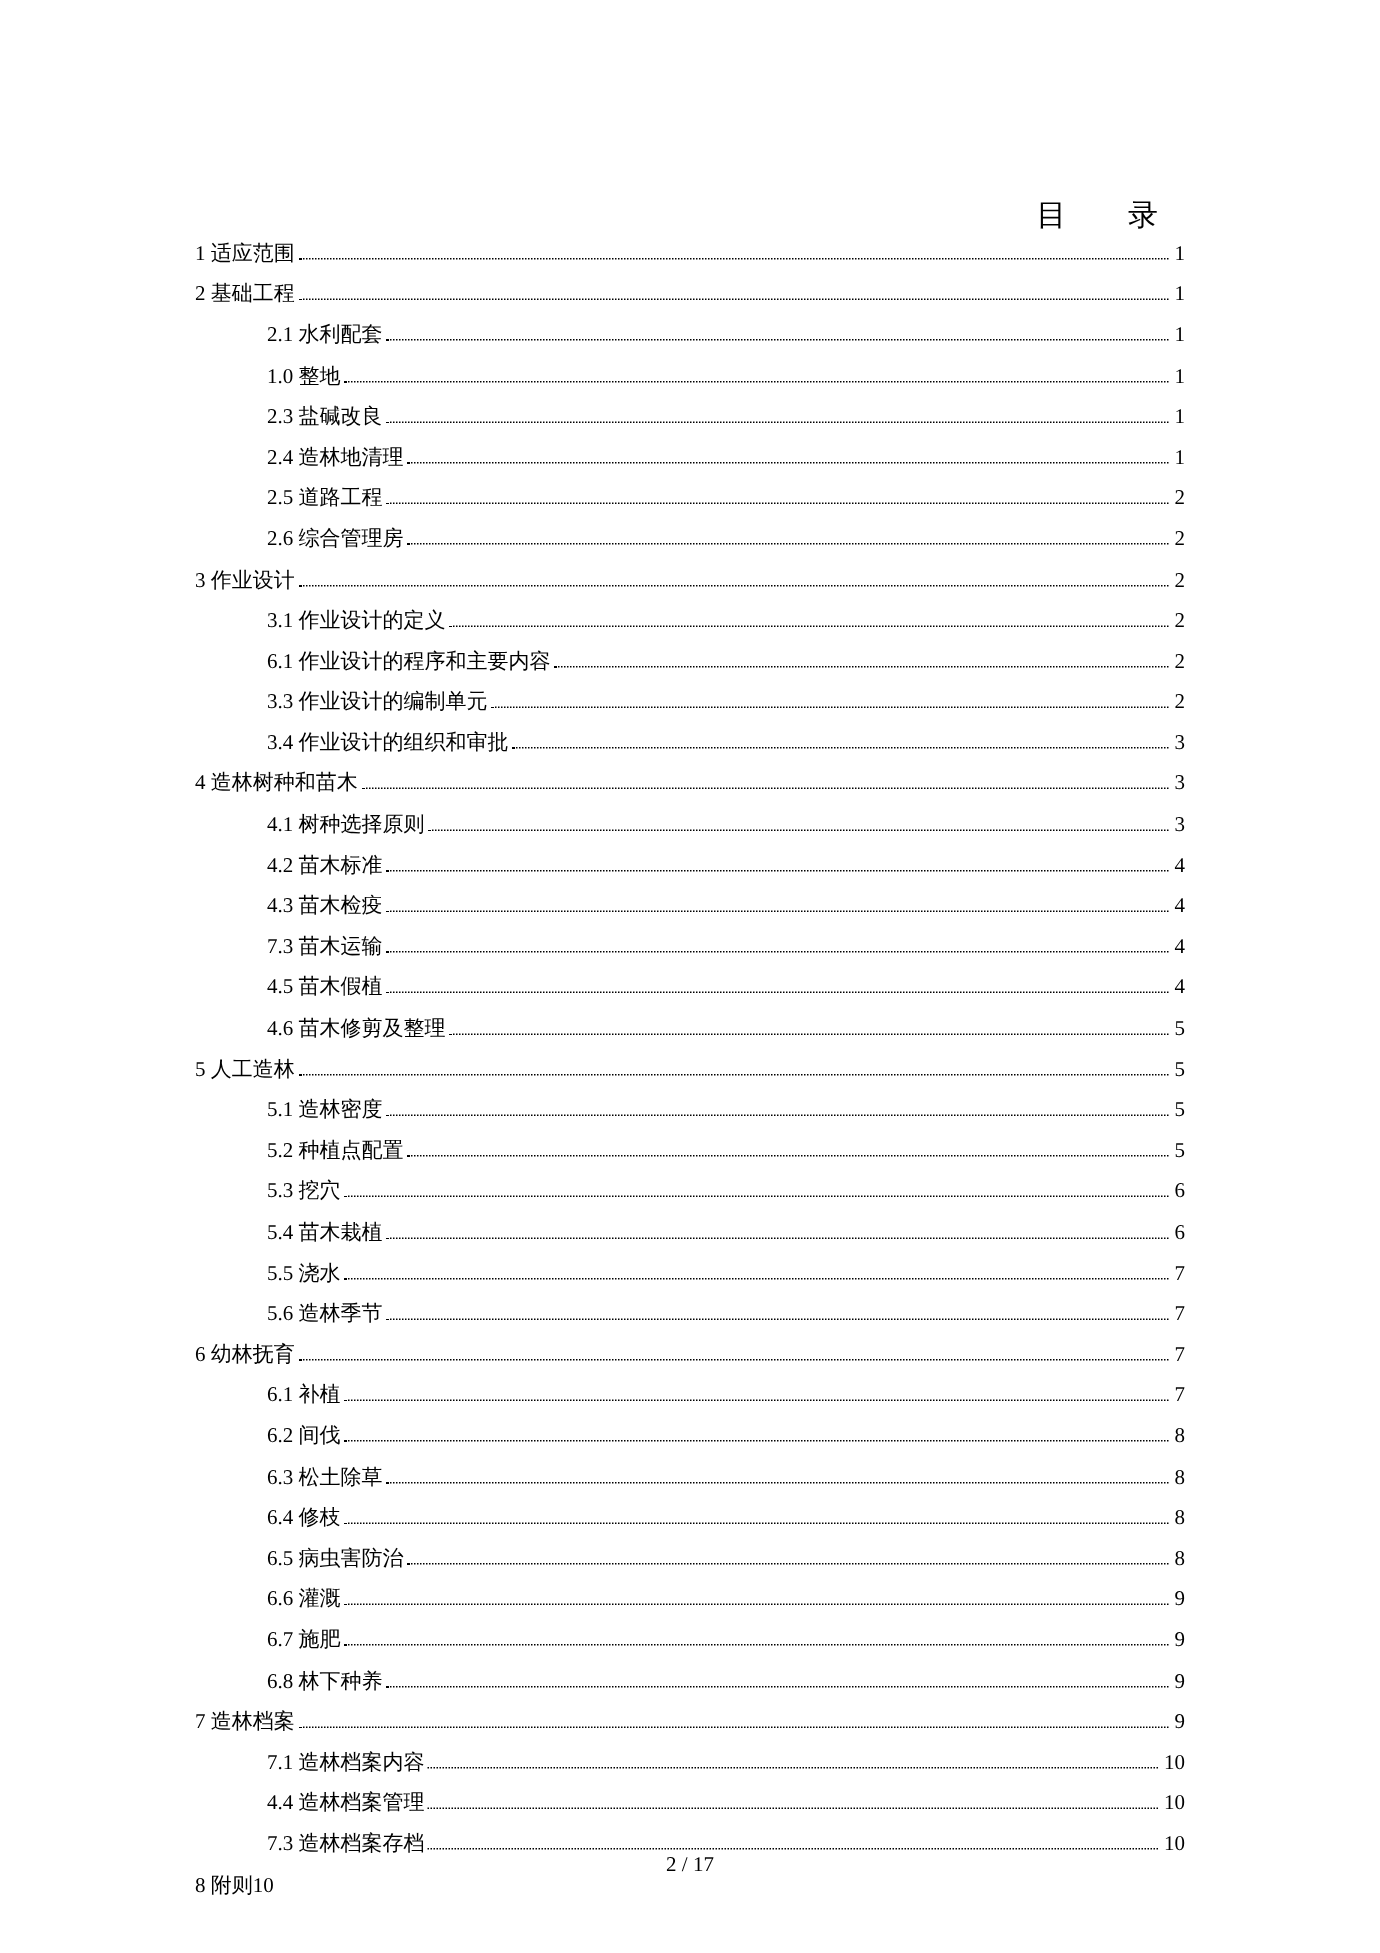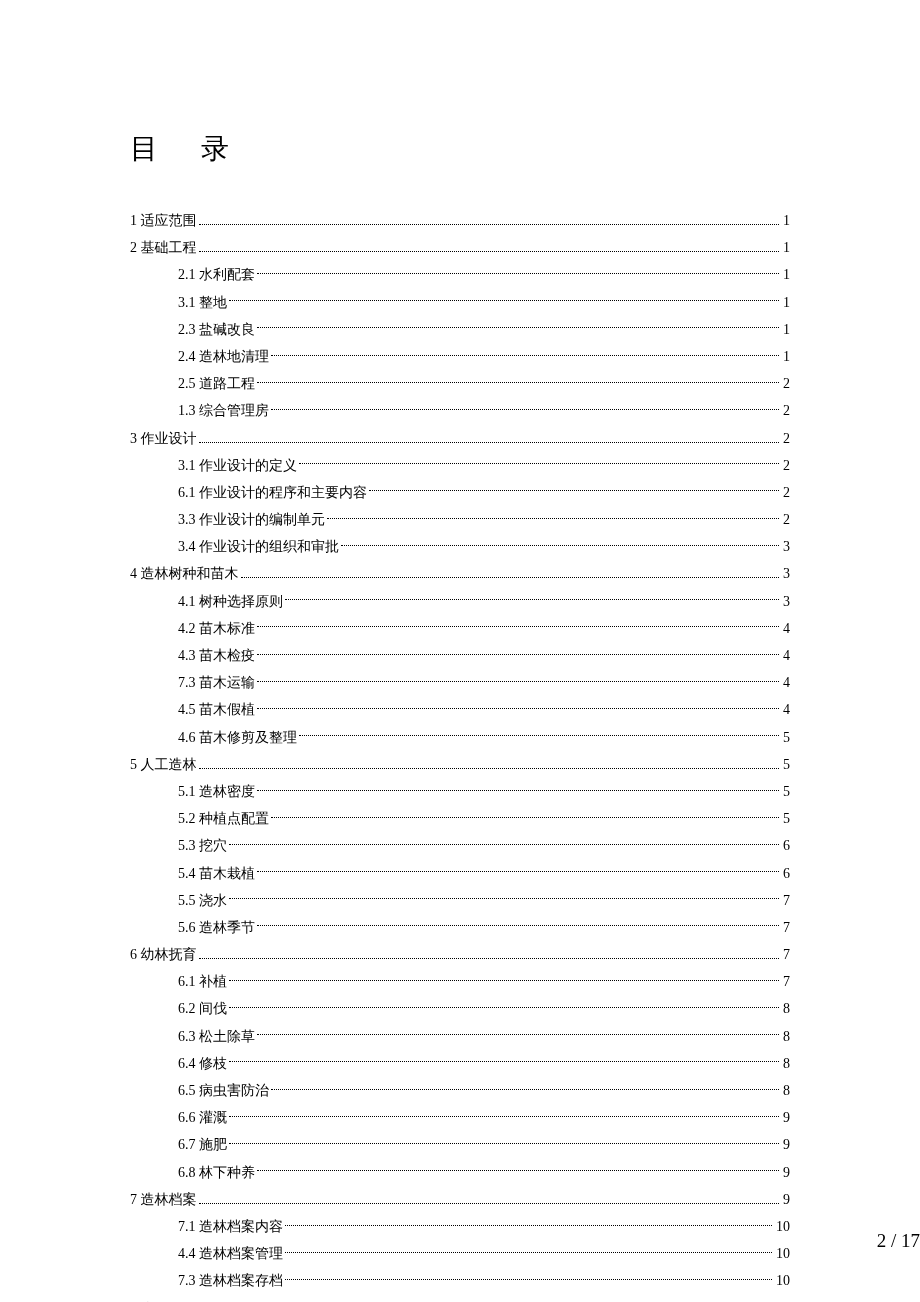--- a/index.html
+++ b/index.html
@@ -5,63 +5,61 @@
     * { margin: 0; padding: 0; box-sizing: border-box; }
     body {
       background: #fff;
       font-family: "SimSun", "宋体", serif;
       width: 920px;
       height: 1302px;
       position: relative;
       padding: 130px 130px 60px 130px;
     }
     .title {
-      text-align: left;
-      font-size: 28px;
+      text-align: right;
+      font-size: 20px;
       letter-spacing: 18px;
       font-weight: 400;
-      margin-bottom: 40px;
       font-family: "SimSun", "宋体", serif;
     }
     .toc {
       font-size: 14px;
       line-height: 1.8;
     }
     .toc-row {
       display: flex;
       align-items: baseline;
       white-space: nowrap;
       margin-bottom: 2px;
     }
     .toc-row.level-1 {
       padding-left: 0;
     }
     .toc-row.level-2 {
       padding-left: 48px;
-      align-items: center;
     }
     .toc-label {
       flex: 0 0 auto;
     }
     .toc-dots {
       flex: 1 1 auto;
       border-bottom: 1.5px dotted #000;
       margin: 0 4px 3px 2px;
       min-width: 10px;
     }
     .toc-page {
       flex: 0 0 auto;
     }
     .footer {
       position: absolute;
       bottom: 50px;
       left: 0;
       right: 0;
-      text-align: right;
-      font-size: 19px;
+      text-align: center;
+      font-size: 14px;
     }
   </style>
 </head>
 <body>
 
 <h1 class="title">目 录</h1>
 
 <div class="toc" id="toc-container">
     <div class="toc-row level-1">
       <span class="toc-label">1 适应范围</span>
@@ -72,41 +70,41 @@
       <span class="toc-label">2 基础工程</span>
       <span class="toc-dots"></span>
       <span class="toc-page">1</span>
     </div>
     <div class="toc-row level-2">
       <span class="toc-label">2.1 水利配套</span>
       <span class="toc-dots"></span>
       <span class="toc-page">1</span>
     </div>
     <div class="toc-row level-2">
-      <span class="toc-label">3.1 整地</span>
+      <span class="toc-label">1.0 整地</span>
       <span class="toc-dots"></span>
       <span class="toc-page">1</span>
     </div>
     <div class="toc-row level-2">
       <span class="toc-label">2.3 盐碱改良</span>
       <span class="toc-dots"></span>
       <span class="toc-page">1</span>
     </div>
     <div class="toc-row level-2">
       <span class="toc-label">2.4 造林地清理</span>
       <span class="toc-dots"></span>
       <span class="toc-page">1</span>
     </div>
     <div class="toc-row level-2">
       <span class="toc-label">2.5 道路工程</span>
       <span class="toc-dots"></span>
       <span class="toc-page">2</span>
     </div>
     <div class="toc-row level-2">
-      <span class="toc-label">1.3 综合管理房</span>
+      <span class="toc-label">2.6 综合管理房</span>
       <span class="toc-dots"></span>
       <span class="toc-page">2</span>
     </div>
     <div class="toc-row level-1">
       <span class="toc-label">3 作业设计</span>
       <span class="toc-dots"></span>
       <span class="toc-page">2</span>
     </div>
     <div class="toc-row level-2">
       <span class="toc-label">3.1 作业设计的定义</span>

